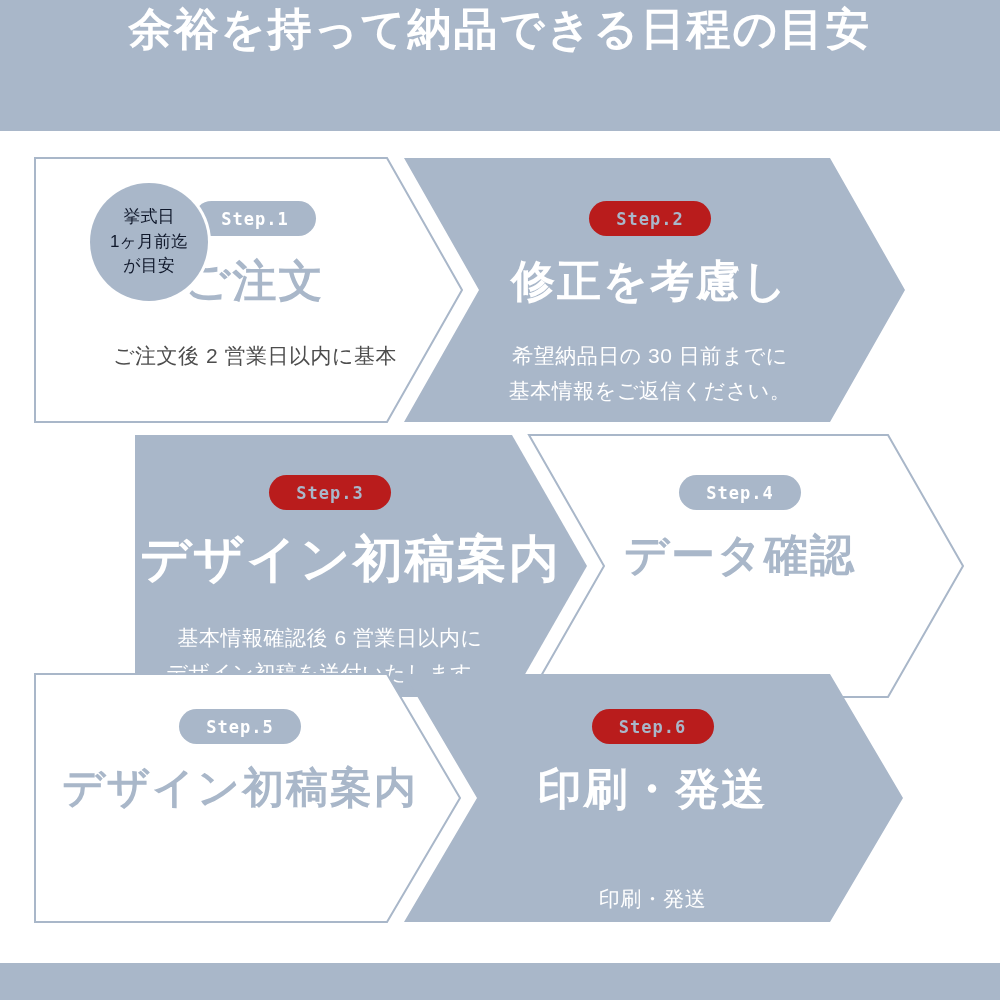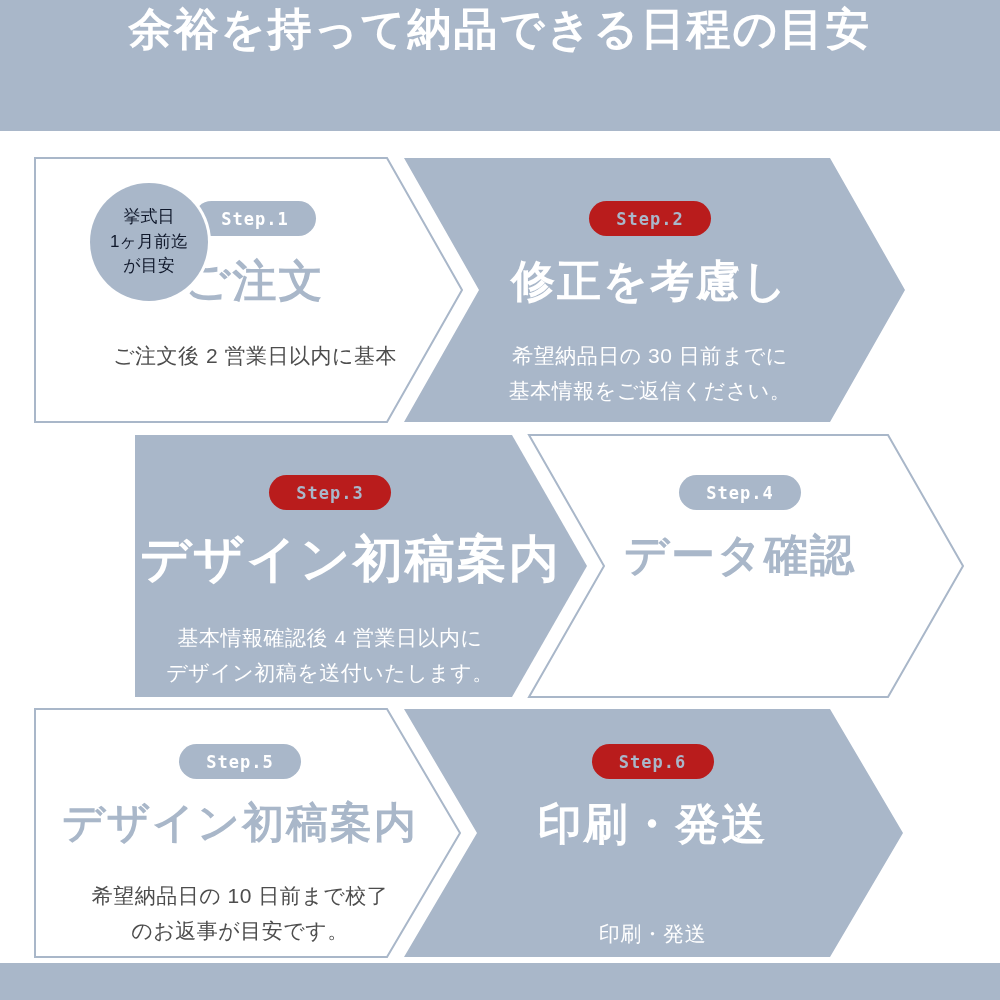--- a/index.html
+++ b/index.html
@@ -18,21 +18,21 @@
     background:var(--accent);
     display:flex;justify-content:center;
   }
   .header .page-title{
     color:#fff;font-size:44px;font-weight:700;letter-spacing:2px;
   }
   
   .row{position:absolute;left:0;width:1000px;}
   .row-1{top:155px;height:270px;}
   .row-2{top:432px;height:268px;}
-  .row-3{top:706px;height:255px;}
+  .row-3{top:671px;height:255px;}
   .row svg{position:absolute;left:0;top:0;}
   .shape-white{fill:#ffffff;stroke:var(--accent);stroke-width:2;}
   .shape-blue{fill:var(--accent);stroke:none;}
   
   .step-content{position:absolute;text-align:center;}
   .pill{
     width:122px;height:35px;margin:16px auto;border-radius:18px;
     display:flex;align-items:center;justify-content:center;
     font-family:"DejaVu Sans Mono",monospace;
     font-size:17px;letter-spacing:1px;font-weight:700;
@@ -107,44 +107,40 @@
 <div class="row row-2">
   <svg width="1000" height="268" viewBox="0 0 1000 268">
     <polygon class="shape-blue" points="135,3 512,3 587,134 512,265 135,265"></polygon>
     <polygon class="shape-white" points="529,3 888,3 963,134 888,265 529,265 604,134"></polygon>
   </svg>
 
   <div class="step-content" style="left:140px;top:27px;width:380px;">
     <div class="pill pill-white">Step.3</div>
     <div class="step-title title-white" style="font-size:50px;">デザイン初稿案内</div>
     <div class="step-desc desc-white">
-      <span>基本情報確認後 4 営業日以内に</span><br>
+      <span>基本情報確認後 6 営業日以内に</span><br>
       <span>デザイン初稿を送付いたします。</span>
     </div>
   </div>
 
   <div class="step-content" style="left:560px;top:27px;width:360px;">
     <div class="pill pill-blue">Step.4</div>
     <div class="step-title title-blue">データ確認</div>
   </div>
 </div>
 
 <div class="row row-3">
   <svg width="1000" height="255" viewBox="0 0 1000 255">
     <polygon class="shape-white" points="35,3 387,3 460,127 387,251 35,251"></polygon>
     <polygon class="shape-blue" points="404,3 830,3 903,127 830,251 404,251 477,127"></polygon>
   </svg>
 
   <div class="step-content" style="left:50px;top:22px;width:380px;">
     <div class="pill pill-blue">Step.5</div>
     <div class="step-title title-blue" style="font-size:42px;">デザイン初稿案内</div>
-    <div class="step-desc desc-dark">
-      <span>希望納品日の 10 日前まで校了</span><br>
-      <span>のお返事が目安です。</span>
-    </div>
   </div>
 
   <div class="step-content" style="left:465px;top:22px;width:375px;">
     <div class="pill pill-white">Step.6</div>
     <div class="step-title title-white">印刷・発送</div>
     <div class="step-desc desc-white">
       <br>
       <span>印刷・発送</span>
     </div>
   </div>

